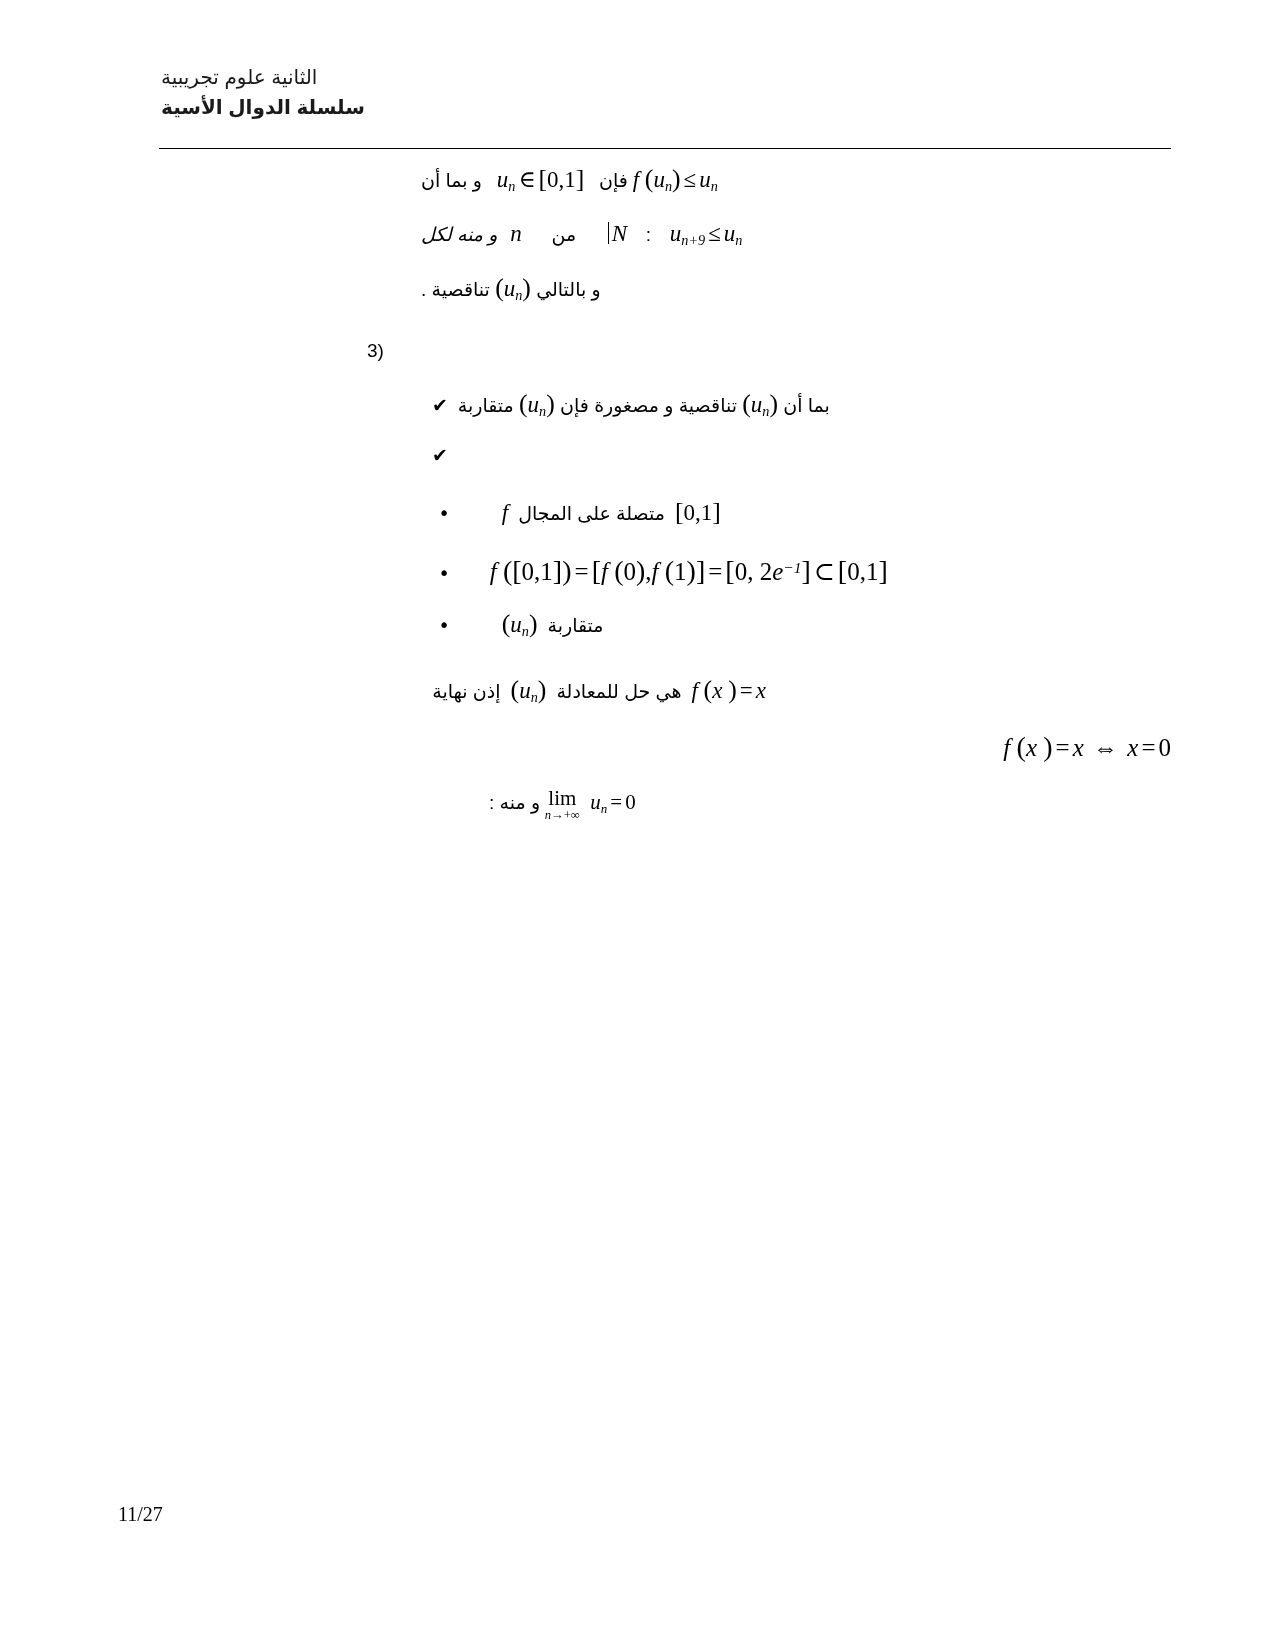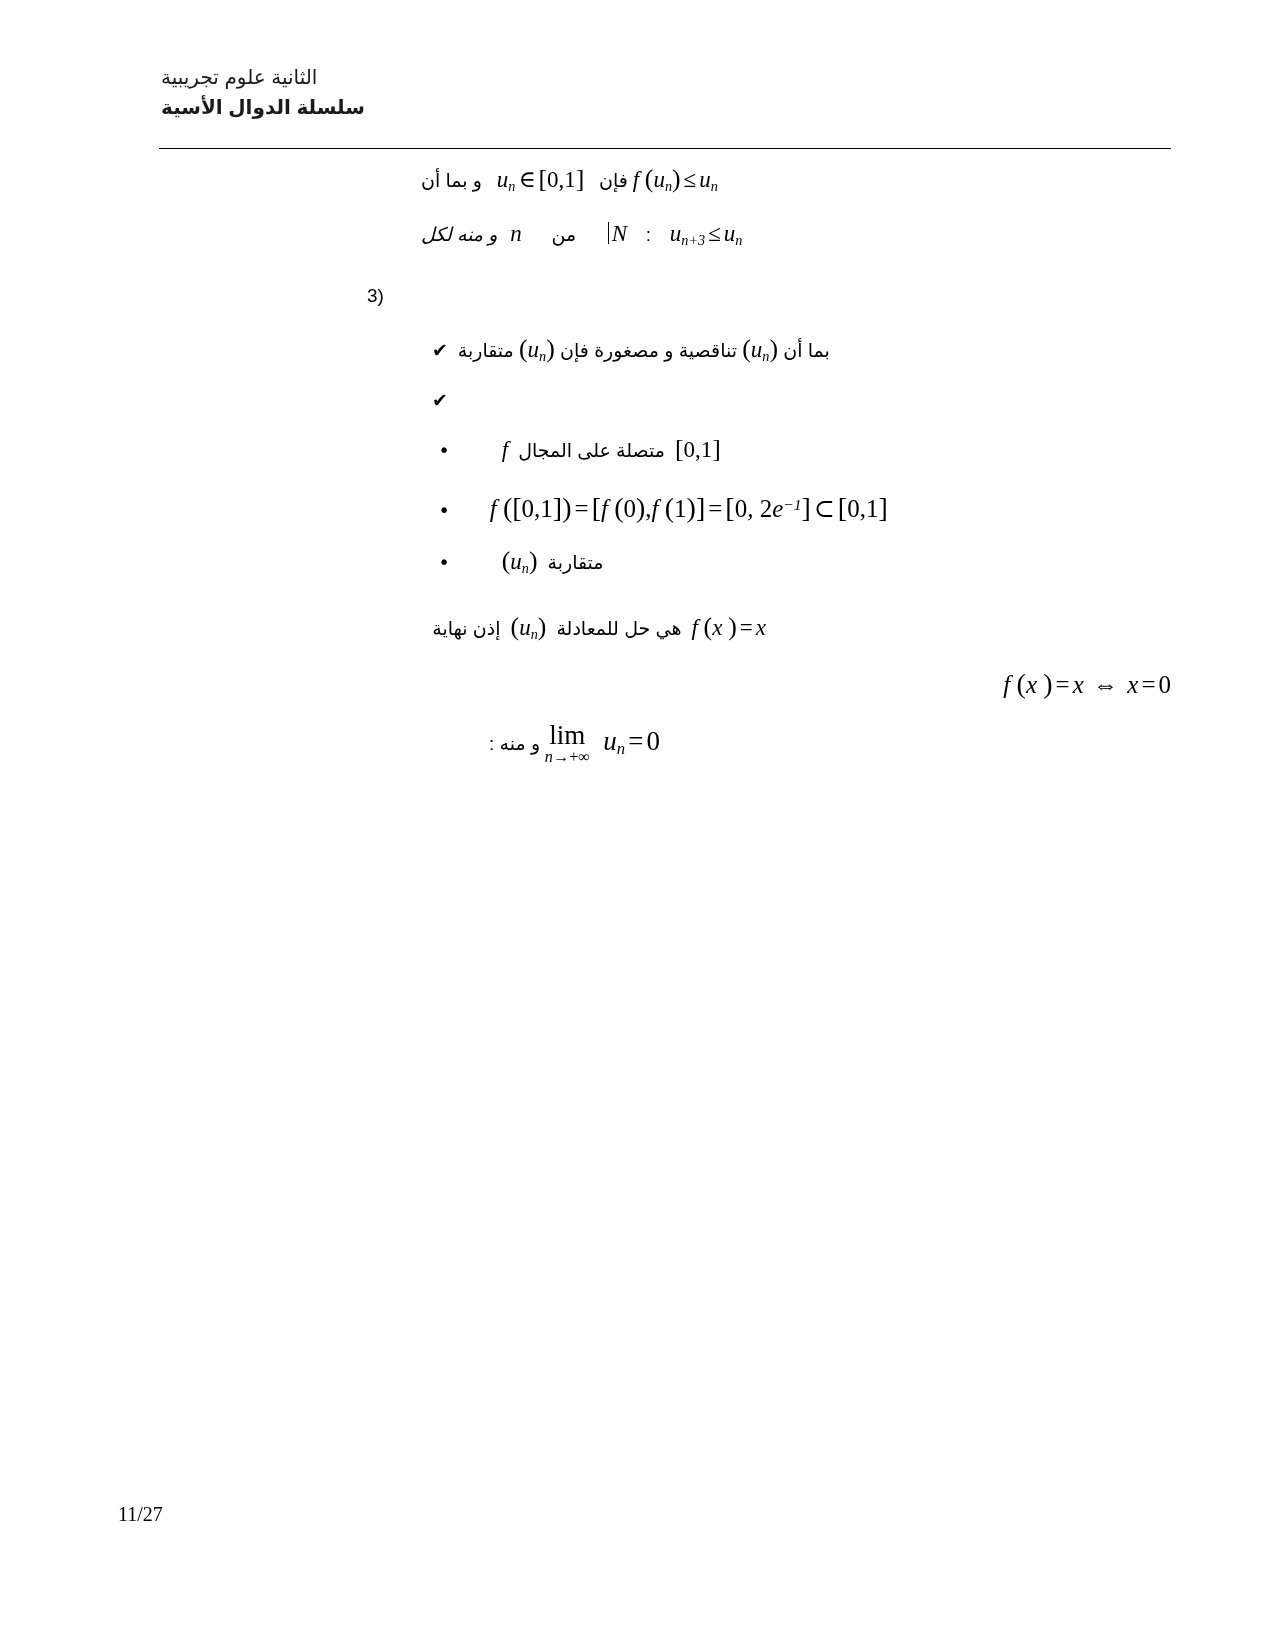--- a/index.html
+++ b/index.html
@@ -136,43 +136,46 @@
       </span>
       <span class="ar">فإن</span>
       <span class="ltr mathline" style="margin:0 10px;">
         <span class="mi">u</span><sub class="sb">n</sub><span class="op">∈</span><span class="brk">[</span><span class="mn">0,1</span><span class="brk">]</span>
       </span>
       <span class="ar">و بما أن</span>
     </div>
 
     <div class="line rowl" style="text-align:left; padding-left:262px; margin-top:14px;">
       <span class="ltr mathline">
-        <span class="mi">u</span><sub class="sb">n+3</sub><span class="op">≤</span><span class="mi">u</span><sub class="sb">n</sub>
+        <span class="mi">u</span><sub class="sb">n+9</sub><span class="op">≤</span><span class="mi">u</span><sub class="sb">n</sub>
       </span>
       <span class="ar" style="margin:0 14px;">:</span>
       <span class="ltr mathline"><span class="bb">&nbsp;N</span></span>
       <span class="ar" style="margin:0 25px;">من</span>
       <span class="ltr mathline"><span class="mi">n</span></span>
       <span class="ar" style="margin-right:8px;font-style:italic;">و منه لكل</span>
     </div>
 
+    <div class="line rowl" style="text-align:left; padding-left:262px; margin-top:14px;">
+      <span class="ar">و بالتالي&nbsp;</span><span class="ltr mathline"><span class="paren">(</span><span class="mi">u</span><sub class="sb">n</sub><span class="paren">)</span></span><span class="ar">&nbsp;تناقصية .</span>
+    </div>
 
     <div class="line rowl q3" style="text-align:left; padding-left:208px; margin-top:22px;">(3</div>
 
     <div class="bullet-row rowl" style="text-align:left; padding-left:268px; margin-top:14px;">
       <span class="ar">بما أن&nbsp;</span><span class="ltr mathline"><span class="paren">(</span><span class="mi">u</span><sub class="sb">n</sub><span class="paren">)</span></span><span class="ar">&nbsp;تناقصية و مصغورة فإن&nbsp;</span><span class="ltr mathline"><span class="paren">(</span><span class="mi">u</span><sub class="sb">n</sub><span class="paren">)</span></span><span class="ar">&nbsp;متقاربة</span>
       <span class="marker">✔</span>
     </div>
 
     <div class="bullet-row rowl" style="text-align:left; padding-left:268px;">
       <span></span>
       <span class="marker">✔</span>
     </div>
 
-    <div class="bullet-row rowl" style="text-align:left; padding-left:272px; margin-top:4px;">
+    <div class="bullet-row rowl" style="text-align:left; padding-left:272px; margin-top:12px;">
       <span class="ltr mathline"><span class="brk">[</span><span class="mn">0,1</span><span class="brk">]</span></span>
       <span class="ar">&nbsp;متصلة على المجال&nbsp;</span>
       <span class="ltr mathline"><span class="mi">f</span></span>
       <span class="marker" style="margin-right:40px;">•</span>
     </div>
 
     <div class="bullet-row rowl" style="text-align:left; padding-left:272px; margin-top:10px;">
       <span class="ltr mathline" style="font-size:25px;">
         <span class="mi">f</span>&nbsp;<span class="paren">(</span><span class="brk">[</span><span class="mn">0,1</span><span class="brk">]</span><span class="paren">)</span><span class="op">=</span><span class="brk">[</span><span class="mi">f</span>&nbsp;<span class="paren">(</span><span class="mn">0</span><span class="paren">)</span><span class="mn">,</span><span class="mi">f</span>&nbsp;<span class="paren">(</span><span class="mn">1</span><span class="paren">)</span><span class="brk">]</span><span class="op">=</span><span class="brk">[</span><span class="mn">0,&nbsp;2</span><span class="mi">e</span><sup class="sp">−1</sup><span class="brk">]</span><span class="op">⊂</span><span class="brk">[</span><span class="mn">0,1</span><span class="brk">]</span>
       </span>
@@ -192,21 +195,21 @@
       <span class="ar">&nbsp;إذن نهاية&nbsp;</span>
     </div>
 
     <div class="line rowl" style="text-align:right; padding-left:330px; margin-top:16px;">
       <span class="ltr mathline" style="font-size:25px;">
         <span class="mi">f</span>&nbsp;<span class="paren">(</span><span class="mi">x</span>&nbsp;<span class="paren">)</span><span class="op">=</span><span class="mi">x</span><span class="op">&nbsp;⇔&nbsp;</span><span class="mi">x</span><span class="op">=</span><span class="mn">0</span>
       </span>
     </div>
 
     <div class="line rowl" style="text-align:left; padding-left:330px; margin-top:18px;">
-      <span class="ltr mathline" style="font-size:27px;">
+      <span class="ltr mathline" style="font-size:21px;">
         <span style="display:inline-block; text-align:center; vertical-align:middle; line-height:1;">
           <span class="mn" style="display:block;">lim</span>
           <span class="mn" style="display:block; font-size:0.6em;"><span class="mi">n</span>→+∞</span>
         </span>
         <span class="mi">&nbsp;u</span><sub class="sb">n</sub><span class="op">=</span><span class="mn">0</span>
       </span>
       <span class="ar" style="">و منه :</span>
     </div>
 
   </div>

